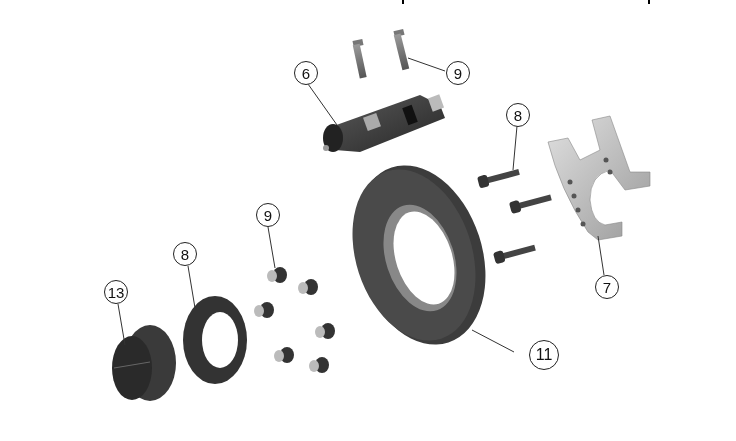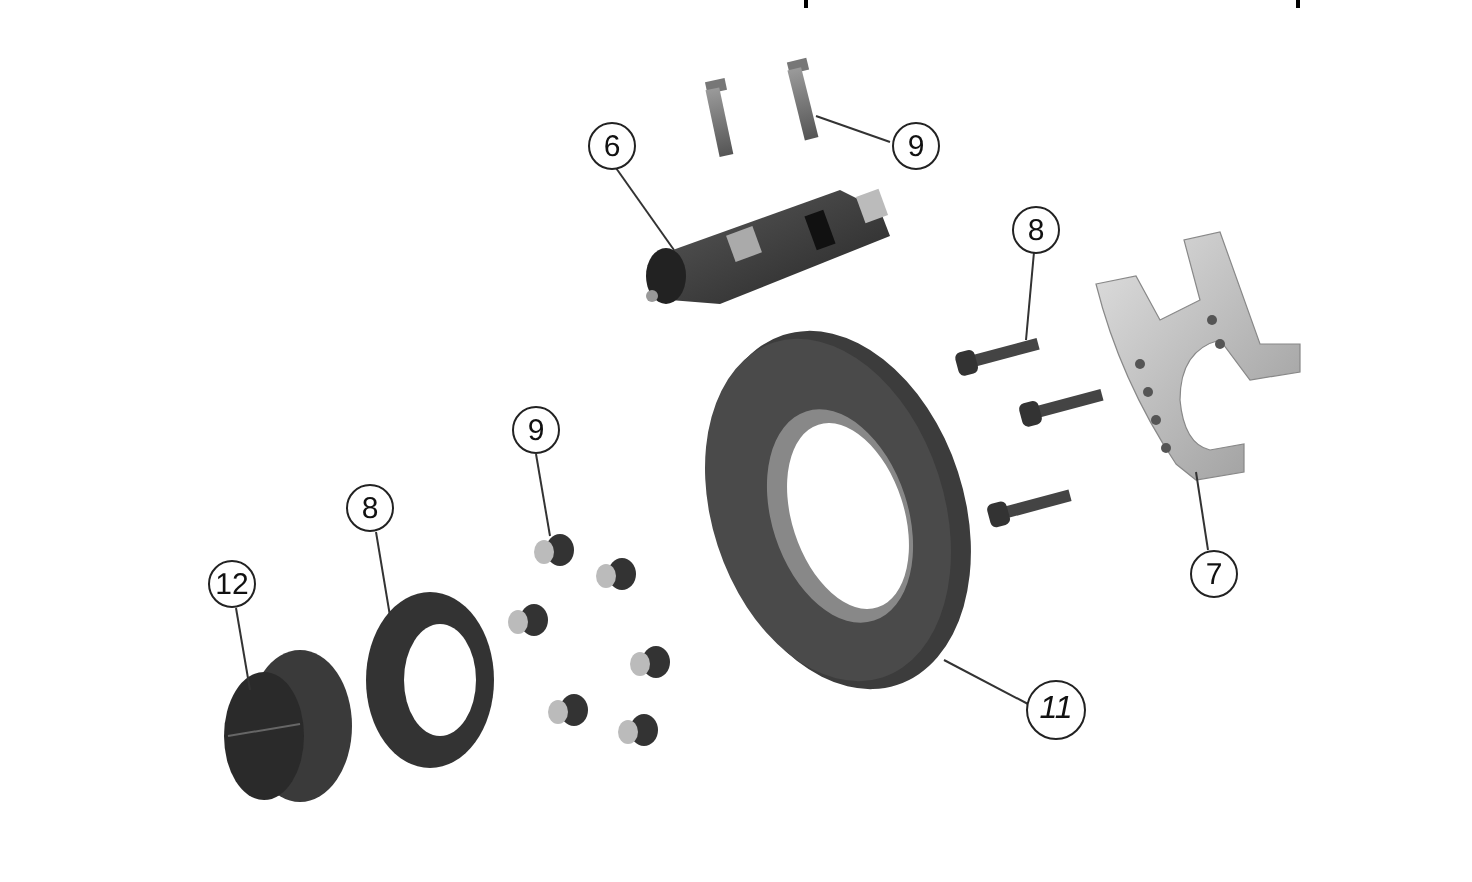--- a/index.html
+++ b/index.html
@@ -1,19 +1,19 @@
 <!DOCTYPE html>
 <html><head>
   <meta charset="utf-8">
   <style>
     html, body { margin:0; padding:0; background:#ffffff; }
     body { width:736px; height:441px; position:relative; overflow:hidden; font-family:"Liberation Sans", sans-serif; }
     #stage { position:absolute; left:0; top:0; width:736px; height:441px; }
     .callout { position:absolute; width:24px; height:24px; border:1.5px solid #222; border-radius:50%; background:#fff; box-sizing:border-box; display:flex; align-items:center; justify-content:center; font-size:15px; color:#111; font-family:"Liberation Sans", sans-serif; }
-    .callout.italic { font-style:italic; width:30px; height:30px; font-size:16px; }
+    .callout.italic { width:30px; height:30px; font-size:16px;margin-left:16px; }
     .tick { position:absolute; top:0; width:2px; height:4px; background:#000; }
   </style>
 </head>
 <body>
 
 <div id="stage">
   <div class="tick" style="left:402px"></div>
   <div class="tick" style="left:648px"></div>
 
   <svg width="736" height="441" viewBox="0 0 736 441" style="position:absolute;left:0;top:0">
@@ -130,14 +130,14 @@
     </g>
   </svg>
 
   <div class="callout" style="left:294px;top:61px">6</div>
   <div class="callout" style="left:446px;top:61px">9</div>
   <div class="callout" style="left:506px;top:103px">8</div>
   <div class="callout" style="left:595px;top:275px">7</div>
   <div class="callout" style="left:256px;top:203px">9</div>
   <div class="callout italic" style="left:513px;top:340px">11</div>
   <div class="callout" style="left:173px;top:242px">8</div>
-  <div class="callout" style="left:104px;top:280px">12</div>
+  <div class="callout" style="left:104px;top:280px">13</div>
 </div>
 
 </body></html>

